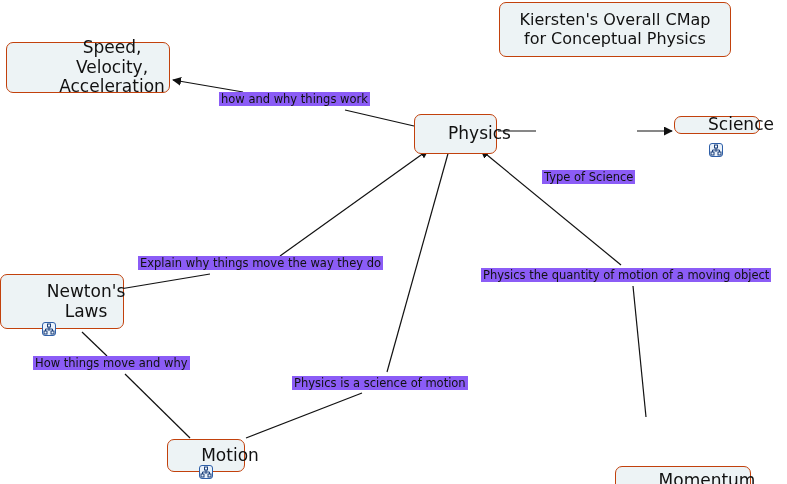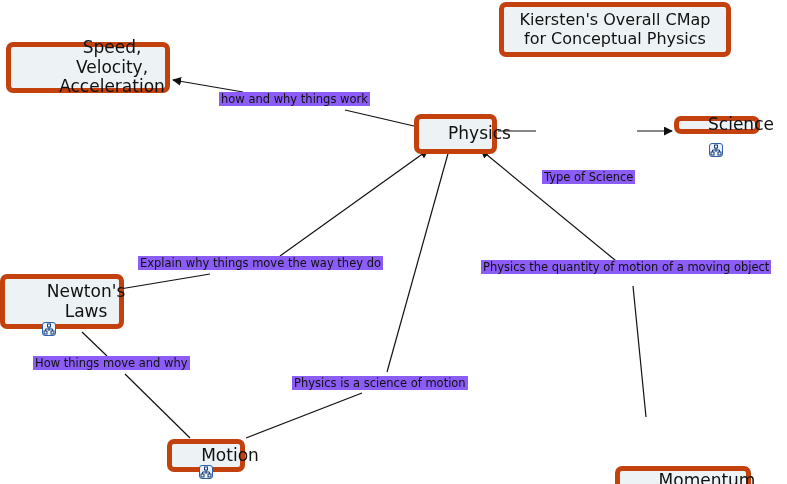--- a/index.html
+++ b/index.html
@@ -1,21 +1,21 @@
 <!DOCTYPE html>
 <html><head>
   <meta charset="utf-8">
   <style>
     html, body { margin: 0; padding: 0; background: #ffffff; }
     body { width: 787px; height: 484px; position: relative; overflow: hidden;
            font-family: "DejaVu Sans", sans-serif; color: #111; }
     #canvas { position: absolute; left: 0; top: 0; width: 787px; height: 484px; }
     .node {
       position: absolute; box-sizing: border-box;
-      background: #edf3f5; border: 5px solid #c2410c; border-radius: 7px;
+      background: #edf3f5; border: 1px solid #c2410c; border-radius: 7px;
       text-align: center; color: #111;
       display: flex; align-items: center; justify-content: center;
       line-height: 1.15;
     }
     .node .txt { white-space: pre-line; }
     .node.big { font-size: 17px; padding-left: 48px; }
     .node.mid { font-size: 16px; }
     .lbl {
       position: absolute; font-size: 11.5px; background: #8b5cf6;
       padding: 0 2px; white-space: nowrap; color: #111;
@@ -107,14 +107,14 @@
 </div>
 
 <div class="node big" style="left:615px; top:418px; width:136px; height:30px;margin-top:48px;">
   <span class="txt">Momentum</span>
 </div>
 
 <div class="lbl" style="left:542px; top:122px;margin-top:48px;">Type of Science</div>
 <div class="lbl" style="left:219px; top:92px;">how and why things work</div>
 <div class="lbl" style="left:138px; top:256px;">Explain why things move the way they do</div>
 <div class="lbl" style="left:292px; top:376px;">Physics is a science of motion</div>
-<div class="lbl" style="left:481px; top:260px;">Physics the quantity of motion of a moving object</div>
+<div class="lbl" style="left:481px; top:268px;">Physics the quantity of motion of a moving object</div>
 <div class="lbl" style="left:33px; top:356px;">How things move and why</div>
 
 </body></html>

